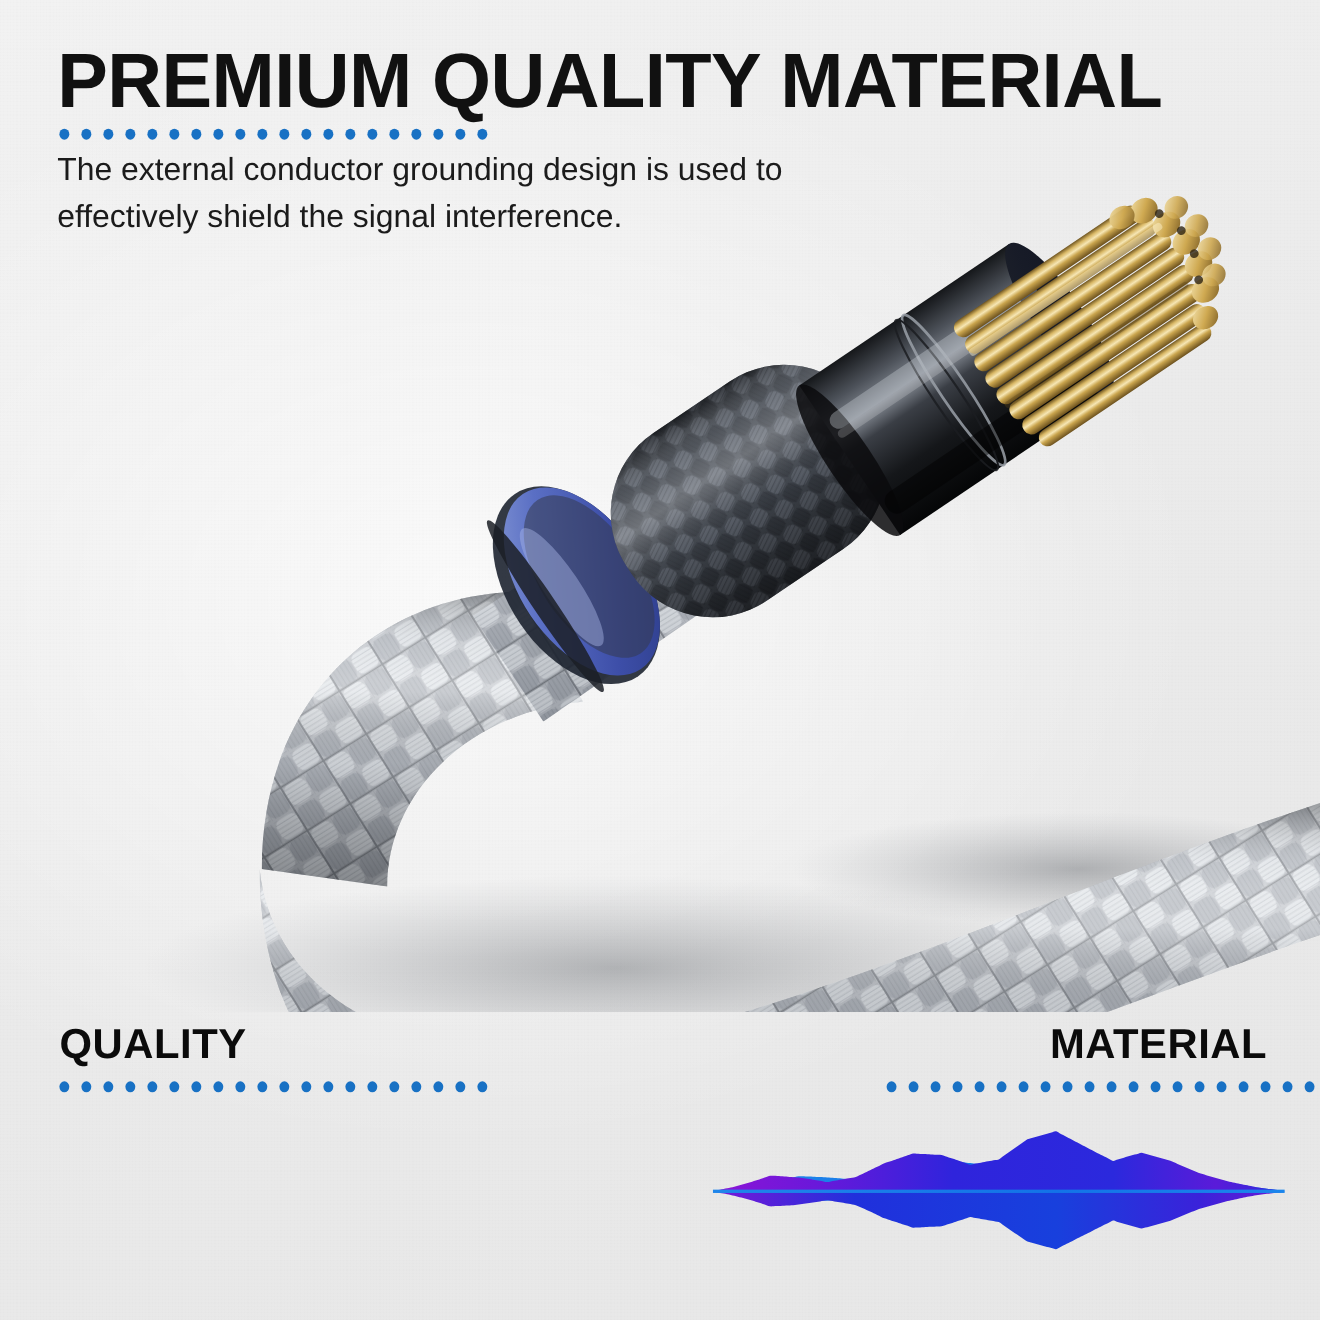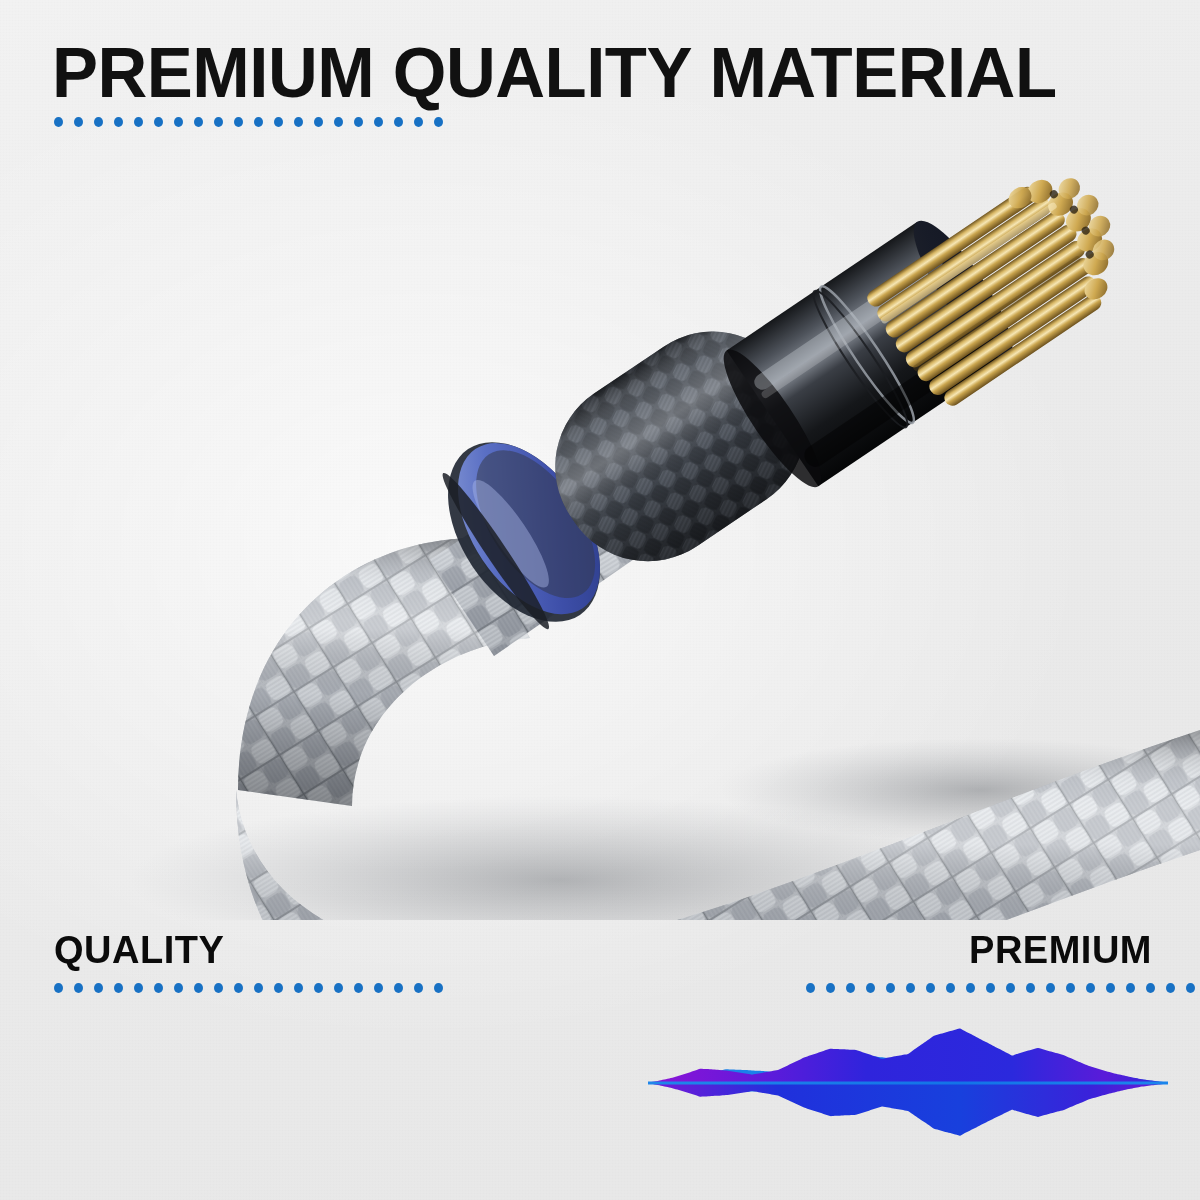--- a/index.html
+++ b/index.html
@@ -137,20 +137,21 @@
       <span class="dot" style="background: rgb(24, 113, 196);"></span>
       <span class="dot" style="background: rgb(24, 113, 196);"></span>
       <span class="dot" style="background: rgb(24, 113, 196);"></span>
       <span class="dot" style="background: rgb(24, 113, 196);"></span>
       <span class="dot" style="background: rgb(24, 113, 196);"></span>
       <span class="dot" style="background: rgb(24, 113, 196);"></span>
       <span class="dot" style="background: rgb(24, 113, 196);"></span>
       <span class="dot" style="background: rgb(24, 113, 196);"></span>
     </div>
 
+  <p class="subhead">The external conductor grounding design is used to effectively shield the signal interference.</p>
 
   <svg id="cable-art" viewBox="0 0 1200 830">
     <defs>
 
       <linearGradient id="braidBody" x1="0" y1="0" x2="0" y2="1">
         <stop offset="0%" stop-color="#7f848c"></stop>
         <stop offset="12%" stop-color="#cfd3d8"></stop>
         <stop offset="34%" stop-color="#f2f4f6"></stop>
         <stop offset="55%" stop-color="#c2c6cc"></stop>
         <stop offset="80%" stop-color="#868b93"></stop>
@@ -622,21 +623,21 @@
         <line x1="557.80" x2="557.80" y1="59.14" y2="70.86"></line>
         <line x1="560.40" x2="560.40" y1="60.17" y2="69.83"></line>
         <line x1="563.00" x2="563.00" y1="52.65" y2="77.35"></line>
         <line x1="565.60" x2="565.60" y1="61.84" y2="68.16"></line>
         <line x1="568.20" x2="568.20" y1="57.15" y2="72.85"></line>
         <line x1="570.80" x2="570.80" y1="61.58" y2="68.42"></line>
         <line x1="573.40" x2="573.40" y1="57.66" y2="72.34"></line>
       </g>
   </svg>
 
-  <h2 class="cmp-label" id="soundfam-label">PREMIUM</h2>
+  <h2 class="cmp-label" id="soundfam-label">MATERIAL</h2>
 
   <div class="dot-rule" id="soundfam-rule">
       <span class="dot" style="background: rgb(24, 113, 196);"></span>
       <span class="dot" style="background: rgb(24, 113, 196);"></span>
       <span class="dot" style="background: rgb(24, 113, 196);"></span>
       <span class="dot" style="background: rgb(24, 113, 196);"></span>
       <span class="dot" style="background: rgb(24, 113, 196);"></span>
       <span class="dot" style="background: rgb(24, 113, 196);"></span>
       <span class="dot" style="background: rgb(24, 113, 196);"></span>
       <span class="dot" style="background: rgb(24, 113, 196);"></span>

